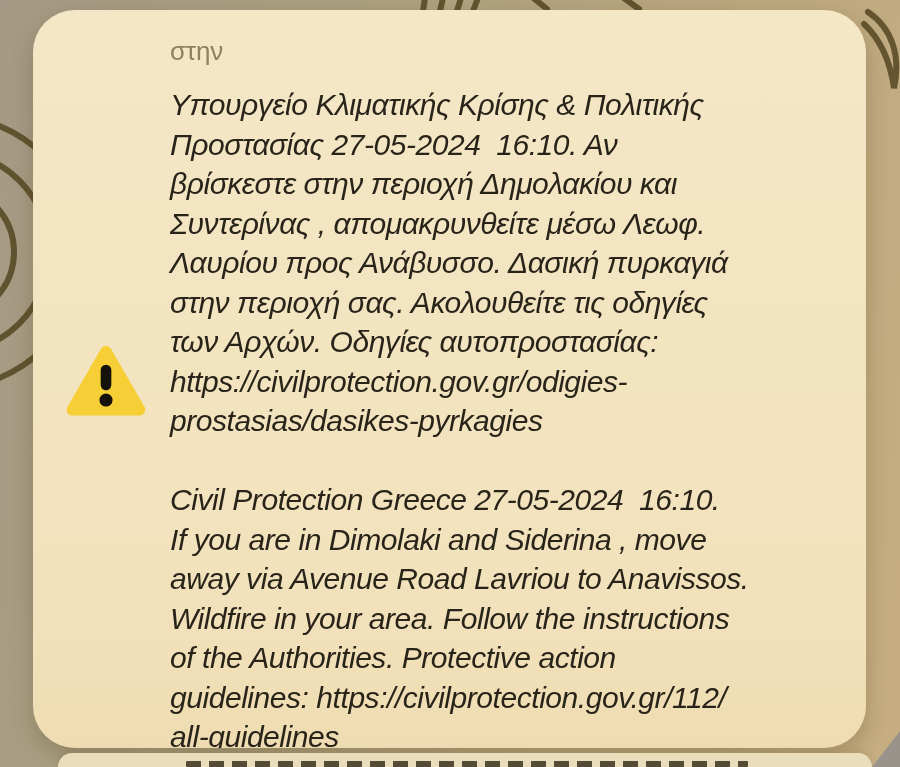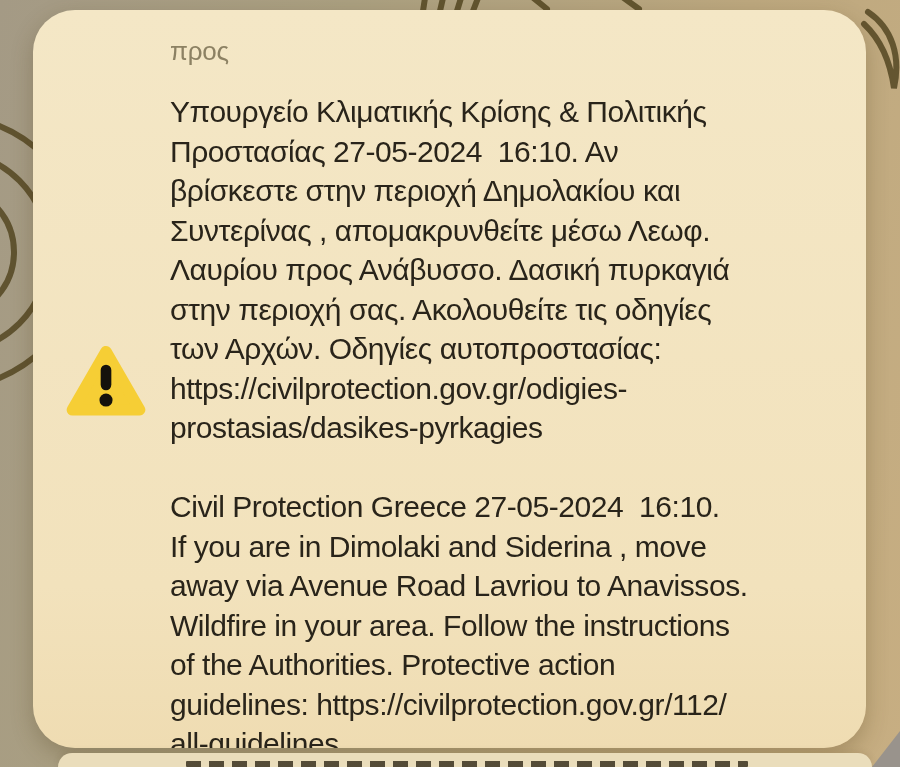--- a/index.html
+++ b/index.html
@@ -17,22 +17,22 @@
   }
   .icon-wrap{position:absolute;left:32px;top:333px;width:82px;height:78px;}
   .icon-wrap svg{width:100%;height:100%;display:block;}
   .content{position:absolute;left:137px;top:26px;width:678px;}
   .title-row{display:flex;justify-content:space-between;align-items:baseline;height:44px;}
   .title{
     margin:0;font-size:31px;font-weight:700;color:#1f1b13;letter-spacing:-.2px;line-height:40px;
   }
   .timestamp{font-size:26px;color:#8c8163;letter-spacing:-.2px;}
   .body-text{
-    margin:12px 0 0 0;font-size:30px;line-height:39.5px;color:#29241a;
-    letter-spacing:-.45px;white-space:pre;font-weight:400;
+    margin:5px 0 0 0;font-size:30px;line-height:39.5px;color:#29241a;
+    letter-spacing:-.45px;white-space:pre;font-weight:400;font-style:italic;
   }
   .card-peek{
     position:absolute;left:58px;top:753px;width:814px;height:14px;
     border-radius:22px 22px 0 0;background:#eaddbb;
     box-shadow:0 -2px 6px rgba(90,70,30,.12);
   }
   .clipped-glyphs{
     position:absolute;left:128px;top:8px;width:562px;height:6px;border-radius:1px;
     background:repeating-linear-gradient(90deg,#3a3220 0 15px,rgba(0,0,0,0) 15px 23px);
     opacity:.85;
@@ -63,21 +63,21 @@
 <section class="card">
   <div class="icon-wrap">
     <svg viewBox="0 0 100 94" aria-hidden="true">
       <path d="M50 10 L91 81 L9 81 Z" fill="#f6ce35" stroke="#f6ce35" stroke-width="14" stroke-linejoin="round"></path>
       <rect x="43.5" y="26" width="13" height="31" rx="6.5" fill="#15120c"></rect>
       <circle cx="50" cy="69" r="8" fill="#15120c"></circle>
     </svg>
   </div>
   <div class="content">
     <div class="title-row">
-      <span class="timestamp">προς</span>
+      <span class="timestamp">στην</span>
     </div>
     <p class="body-text">Υπουργείο Κλιματικής Κρίσης &amp; Πολιτικής
 Προστασίας 27-05-2024  16:10. Αν
 βρίσκεστε στην περιοχή Δημολακίου και
 Συντερίνας , απομακρυνθείτε μέσω Λεωφ.
 Λαυρίου προς Ανάβυσσο. Δασική πυρκαγιά
 στην περιοχή σας. Ακολουθείτε τις οδηγίες
 των Αρχών. Οδηγίες αυτοπροστασίας:
 https://civilprotection.gov.gr/odigies-
 prostasias/dasikes-pyrkagies

